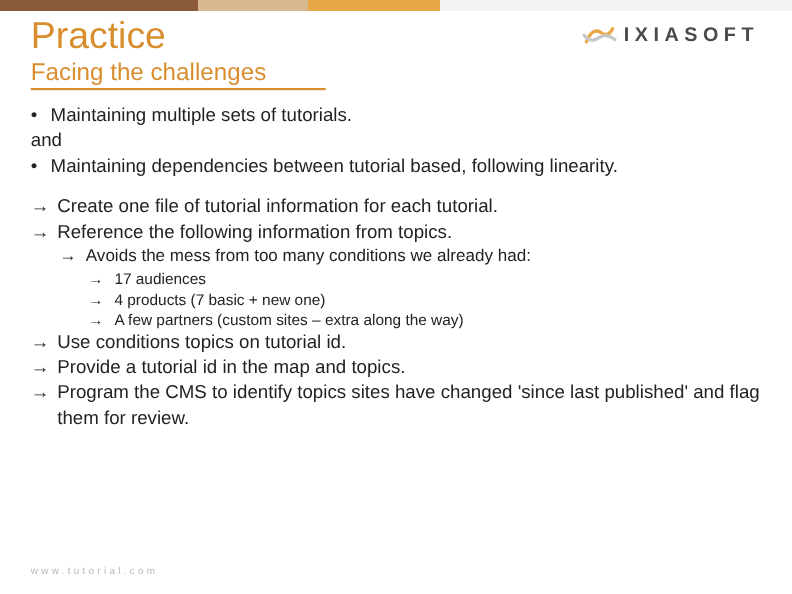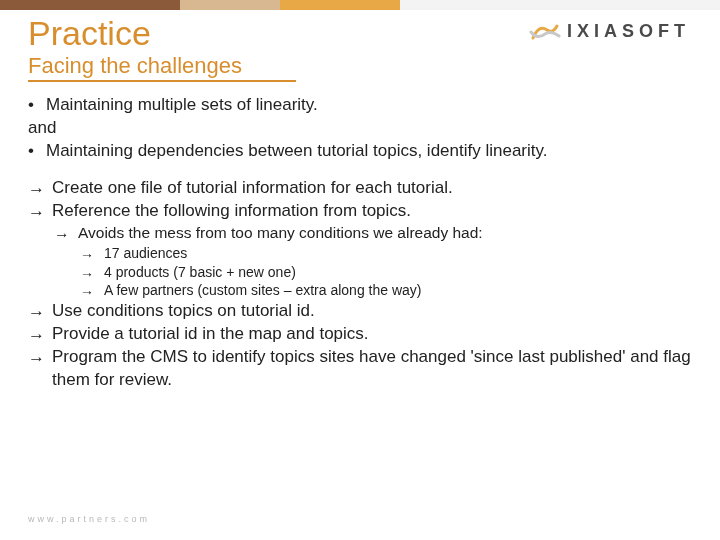--- a/index.html
+++ b/index.html
@@ -105,26 +105,26 @@
     <path d="M4 20 Q10 6 18 12 Q24 16 28 8" stroke="#e8a845" stroke-width="3" fill="none" stroke-linecap="round"></path>
     <path d="M2 14 Q8 22 16 16 Q22 12 30 18" stroke="#c8c8c8" stroke-width="3" fill="none" stroke-linecap="round"></path>
   </svg>
   <span class="logo-text">IXIASOFT</span>
 </div>
 
 <div class="content">
 
   <div class="bullet-row">
     <span class="dot">•</span>
-    <span>Maintaining multiple sets of linearity.</span>
+    <span>Maintaining multiple sets of tutorials.</span>
   </div>
   <div>and</div>
   <div class="bullet-row">
     <span class="dot">•</span>
-    <span>Maintaining dependencies between tutorial topics, identify linearity.</span>
+    <span>Maintaining dependencies between tutorial based, following linearity.</span>
   </div>
 
   <div class="spacer"></div>
 
   <div class="arrow-row">
     <span class="arrow">→</span>
     <span>Create one file of tutorial information for each tutorial.</span>
   </div>
   <div class="arrow-row">
     <span class="arrow">→</span>
@@ -157,13 +157,13 @@
     <span class="arrow">→</span>
     <span>Provide a tutorial id in the map and topics.</span>
   </div>
   <div class="arrow-row">
     <span class="arrow">→</span>
     <span>Program the CMS to identify topics sites have changed 'since last published' and flag them for review.</span>
   </div>
 
 </div>
 
-<div class="footer">www.partners.com</div>
+<div class="footer">www.tutorial.com</div>
 
 </body></html>

